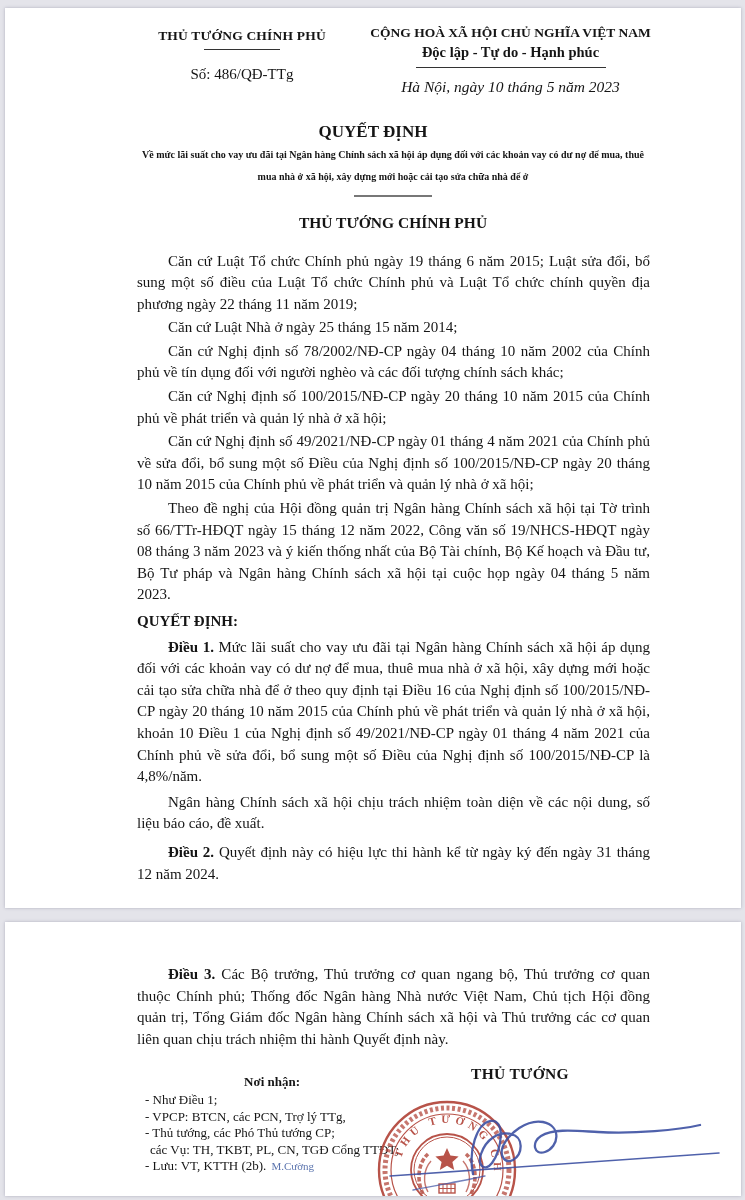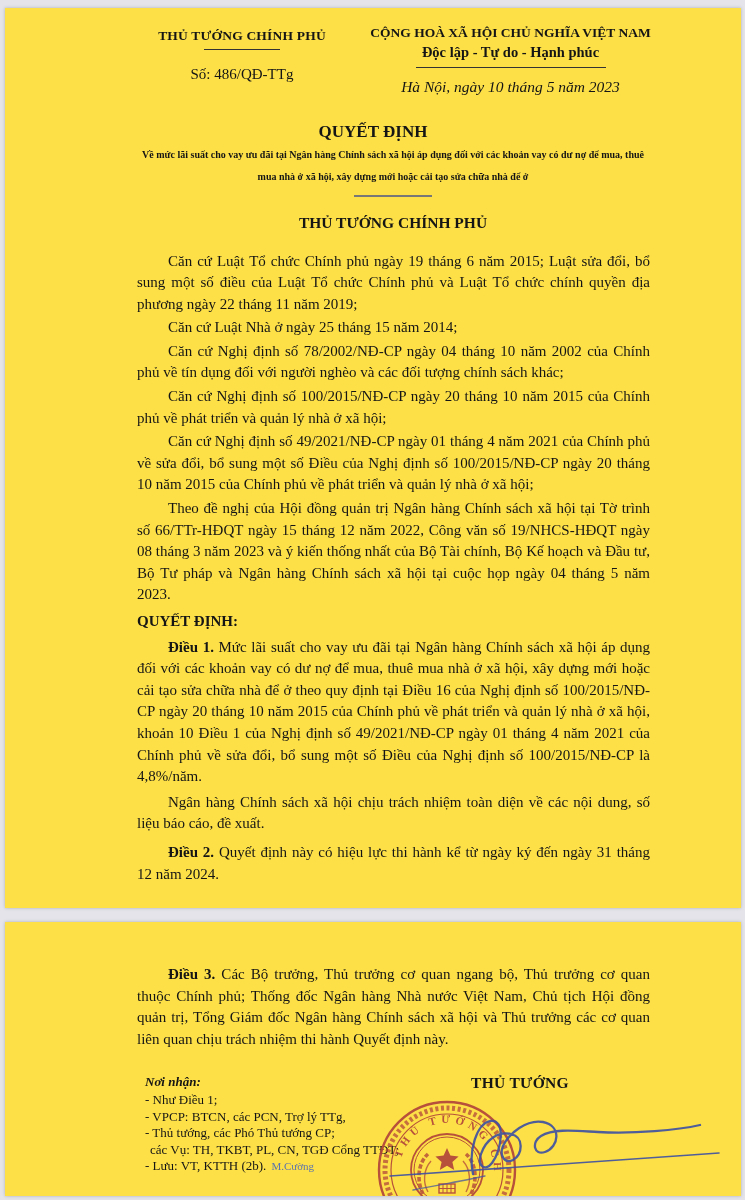--- a/index.html
+++ b/index.html
@@ -5,21 +5,21 @@
   html,body{margin:0;padding:0;}
   body{
     width:745px;height:1200px;
     background:#e4e4ea;
     position:relative;
     overflow:hidden;
     font-family:"Liberation Serif","DejaVu Serif",serif;
     color:#151515;
   }
   .page{
-    position:absolute;left:5px;width:736px;background:#fde047;
+    position:absolute;left:5px;width:736px;background:#ffffff;
     box-shadow:0 0 3px rgba(110,110,135,.45);
   }
   .page1{top:8px;height:900px;}
   .page2{top:922px;height:274px;overflow:hidden;}
 
   
   .hdr{position:relative;height:100px;}
   .hdr-left{position:absolute;left:112px;top:20px;width:250px;text-align:center;}
   .hdr-right{position:absolute;left:348px;top:17px;width:315px;text-align:center;}
   .org-name{font-weight:bold;font-size:13.5px;letter-spacing:.2px;}
@@ -45,25 +45,25 @@
   .decision-heading{font-weight:bold;font-size:16px;text-align:center;text-indent:0 !important;
     margin:5px 0 4px 0 !important;}
   .article-label{font-weight:bold;}
   p.article-extra{margin-top:4px !important;}
   p.article-2{margin-top:7px !important;}
 
   
   .content2{width:513px;margin-left:132px;padding-top:42px;}
   .content2 p{margin:0;font-size:15px;line-height:21.6px;text-align:justify;text-indent:31px;}
   .recipients{position:absolute;left:140px;top:152px;font-size:13px;line-height:16.4px;}
-  .recipients-label{font-weight:bold;font-style:italic;font-size:13px;margin-bottom:2px;}
+  .recipients-label{font-weight:bold;font-size:13px;margin-bottom:2px;text-align:center;}
   .recipient-item{white-space:nowrap;}
   .recipient-indent{padding-left:5px;}
   .initials{font-size:11px;color:#5b74ae;margin-left:5px;}
-  .signer{position:absolute;left:365px;top:152px;width:300px;text-align:center;
+  .signer{position:absolute;left:365px;top:143px;width:300px;text-align:center;
     font-weight:bold;font-size:15.5px;letter-spacing:.3px;}
   .stamp-sig{position:absolute;left:368px;top:170px;width:372px;height:104px;}
 </style>
 </head>
 <body>
 
 <div class="page page1">
 
   <div class="hdr">
     <div class="hdr-left">

